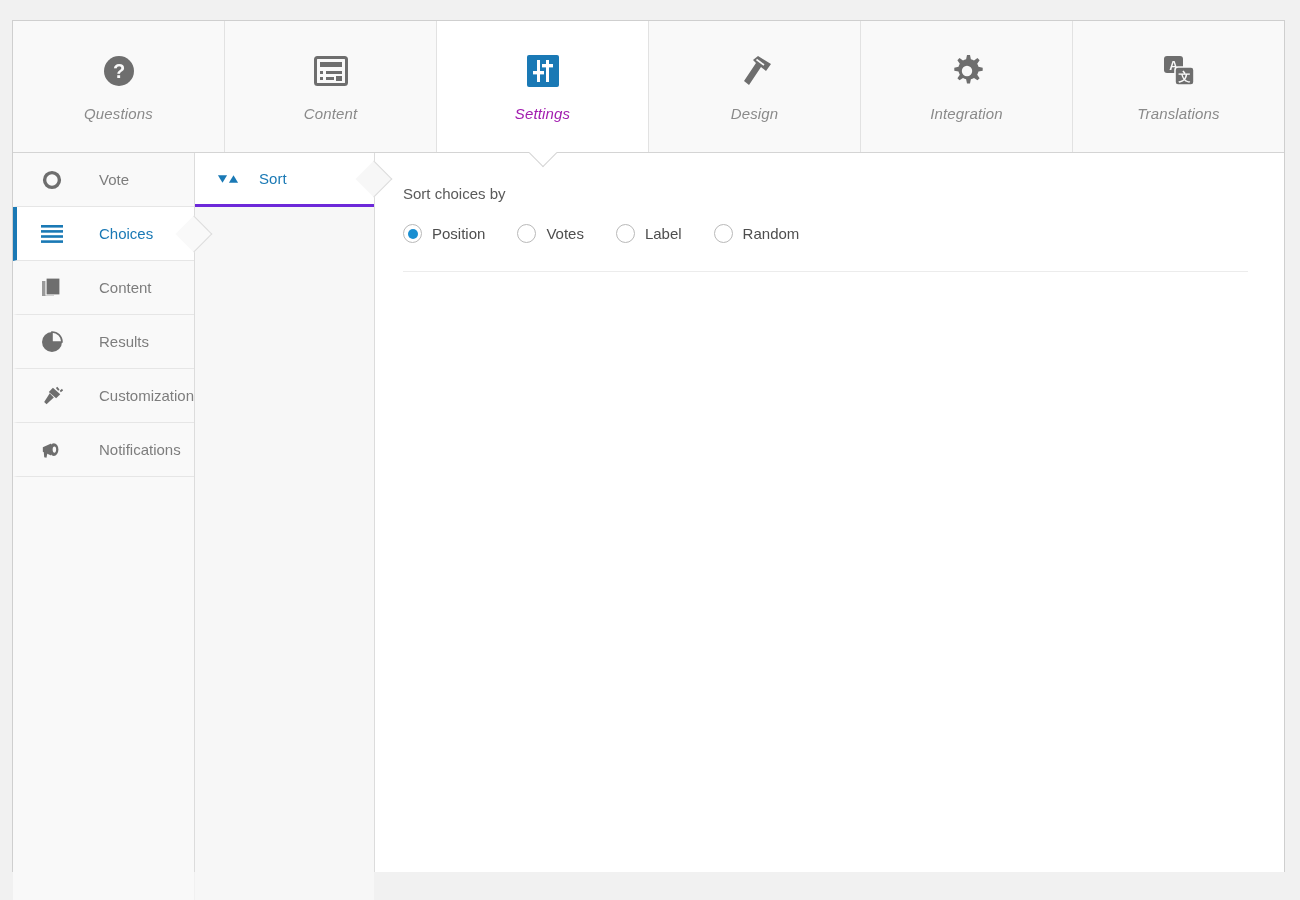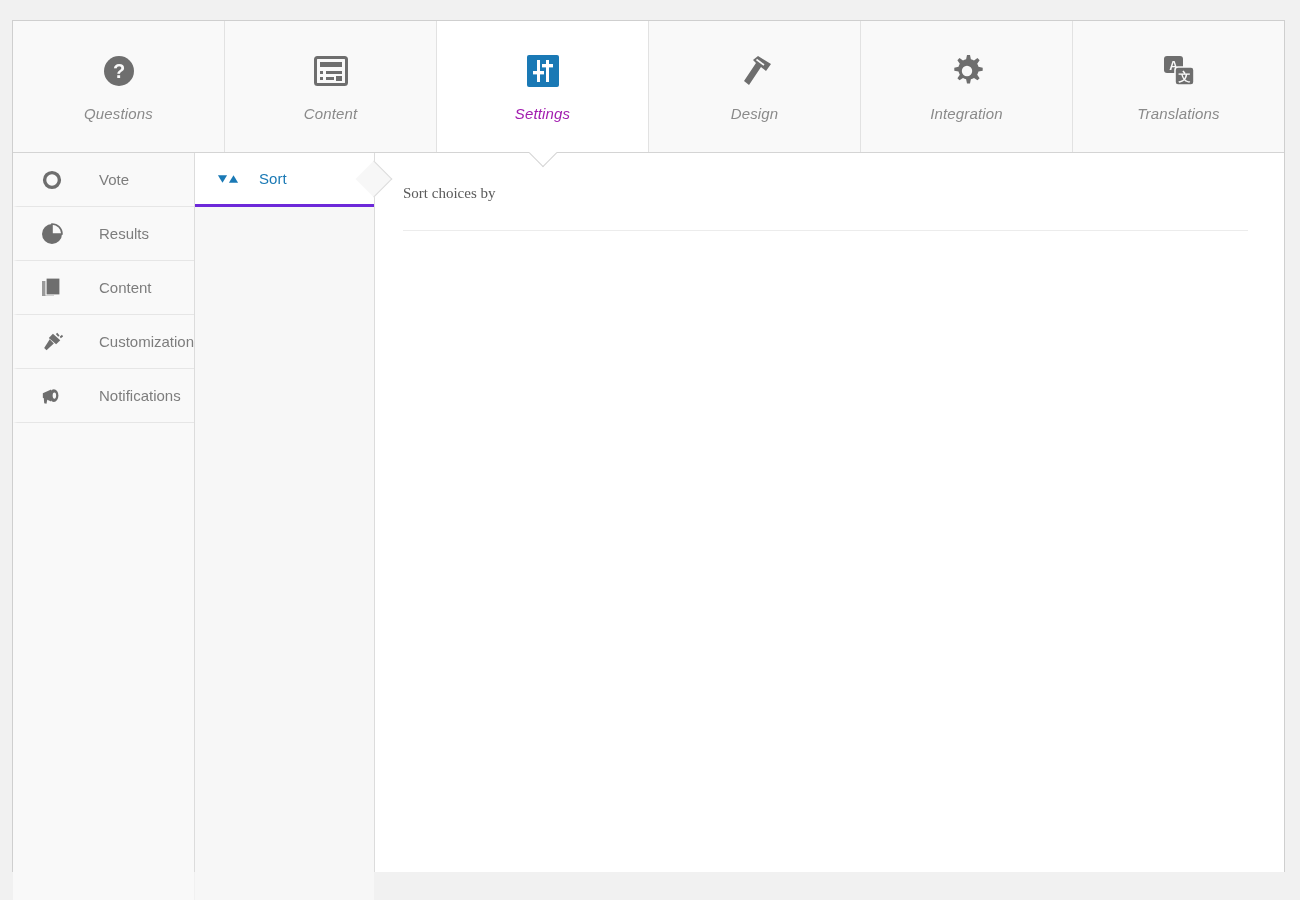--- a/index.html
+++ b/index.html
@@ -173,21 +173,20 @@
   }
   .subnav-filler { background: #f7f7f7; height: 100%; }
 
   
   .main {
     flex: 1 1 auto;
     background: #ffffff;
     padding: 32px 36px 0 28px;
     position: relative;
     z-index: 0;
-    font-family: Liberation Serif, serif;
   }
   .field-label {
     font-size: 15px;
     color: #5a5a5a;
     margin: 0 0 22px 0;
   }
   .radio-row {
     display: flex;
     align-items: center;
     gap: 0;
@@ -314,39 +313,51 @@
 
       <div class="side-item">
         <span class="side-icon">
           <svg width="22" height="22" viewBox="0 0 22 22">
             <circle cx="11" cy="11" r="7.4" fill="none" stroke="#6e6e6e" stroke-width="3.4"></circle>
           </svg>
         </span>
         <span class="side-label">Vote</span>
       </div>
 
+      <div class="side-item active">
+        <span class="side-icon">
+          <svg width="22" height="18" viewBox="0 0 22 18">
+            <rect x="0" y="0" width="22" height="2.6" fill="#1a79b5"></rect>
+            <rect x="0" y="5.1" width="22" height="2.6" fill="#1a79b5"></rect>
+            <rect x="0" y="10.2" width="22" height="2.6" fill="#1a79b5"></rect>
+            <rect x="0" y="15.3" width="22" height="2.6" fill="#1a79b5"></rect>
+          </svg>
+        </span>
+        <span class="side-label">Choices</span>
+        <span class="tail"></span>
+      </div>
+
+      <div class="side-item">
+        <span class="side-icon">
+          <svg width="22" height="22" viewBox="0 0 22 22">
+            <rect x="1" y="4" width="12" height="15" fill="#9a9a9a"></rect>
+            <rect x="5" y="1" width="14" height="17" fill="#6e6e6e" stroke="#f9f9f9" stroke-width="1.2"></rect>
+          </svg>
+        </span>
+        <span class="side-label">Content</span>
+      </div>
 
       <div class="side-item">
         <span class="side-icon">
           <svg width="22" height="22" viewBox="0 0 22 22">
             <path d="M11 11 L11 1 A10 10 0 0 1 21 11 Z" fill="none" stroke="#6e6e6e" stroke-width="1.6"></path>
             <path d="M11 11 L21 11 A10 10 0 1 1 11 1 Z" fill="#6e6e6e"></path>
           </svg>
         </span>
         <span class="side-label">Results</span>
-      </div>
-
-      <div class="side-item">
-        <span class="side-icon">
-          <svg width="22" height="22" viewBox="0 0 22 22">
-            <rect x="1" y="4" width="12" height="15" fill="#9a9a9a"></rect>
-            <rect x="5" y="1" width="14" height="17" fill="#6e6e6e" stroke="#f9f9f9" stroke-width="1.2"></rect>
-          </svg>
-        </span>
-        <span class="side-label">Content</span>
       </div>
 
 
       <div class="side-item">
         <span class="side-icon">
           <svg width="24" height="22" viewBox="0 0 24 22">
             <path d="M13 2 L21 9 L16.5 13.5 L8.5 6.5 Z" fill="#6e6e6e"></path>
             <path d="M9.5 8 L14 12.5 L6 20 L3.5 17.5 Z" fill="#6e6e6e"></path>
             <line x1="17" y1="1.5" x2="19.5" y2="4.5" stroke="#6e6e6e" stroke-width="2"></line>
             <line x1="21" y1="6" x2="23.5" y2="4" stroke="#6e6e6e" stroke-width="2"></line>
@@ -381,20 +392,43 @@
         <span class="sub-label">Sort</span>
         <span class="tail"></span>
       </div>
       <div class="subnav-filler"></div>
     </div>
 
     <div class="main">
 
       <div>
         <div class="field-label">Sort choices by</div>
+        <div class="radio-row">
+
+          <label class="radio-opt">
+            <span class="radio on"></span>
+            <span class="radio-text">Position</span>
+          </label>
+
+          <label class="radio-opt">
+            <span class="radio"></span>
+            <span class="radio-text">Votes</span>
+          </label>
+
+          <label class="radio-opt">
+            <span class="radio"></span>
+            <span class="radio-text">Label</span>
+          </label>
+
+          <label class="radio-opt">
+            <span class="radio"></span>
+            <span class="radio-text">Random</span>
+          </label>
+
+        </div>
       </div>
 
       <div class="sep"></div>
 
       <div class="group2">
       </div>
 
     </div>
 
   </div>

